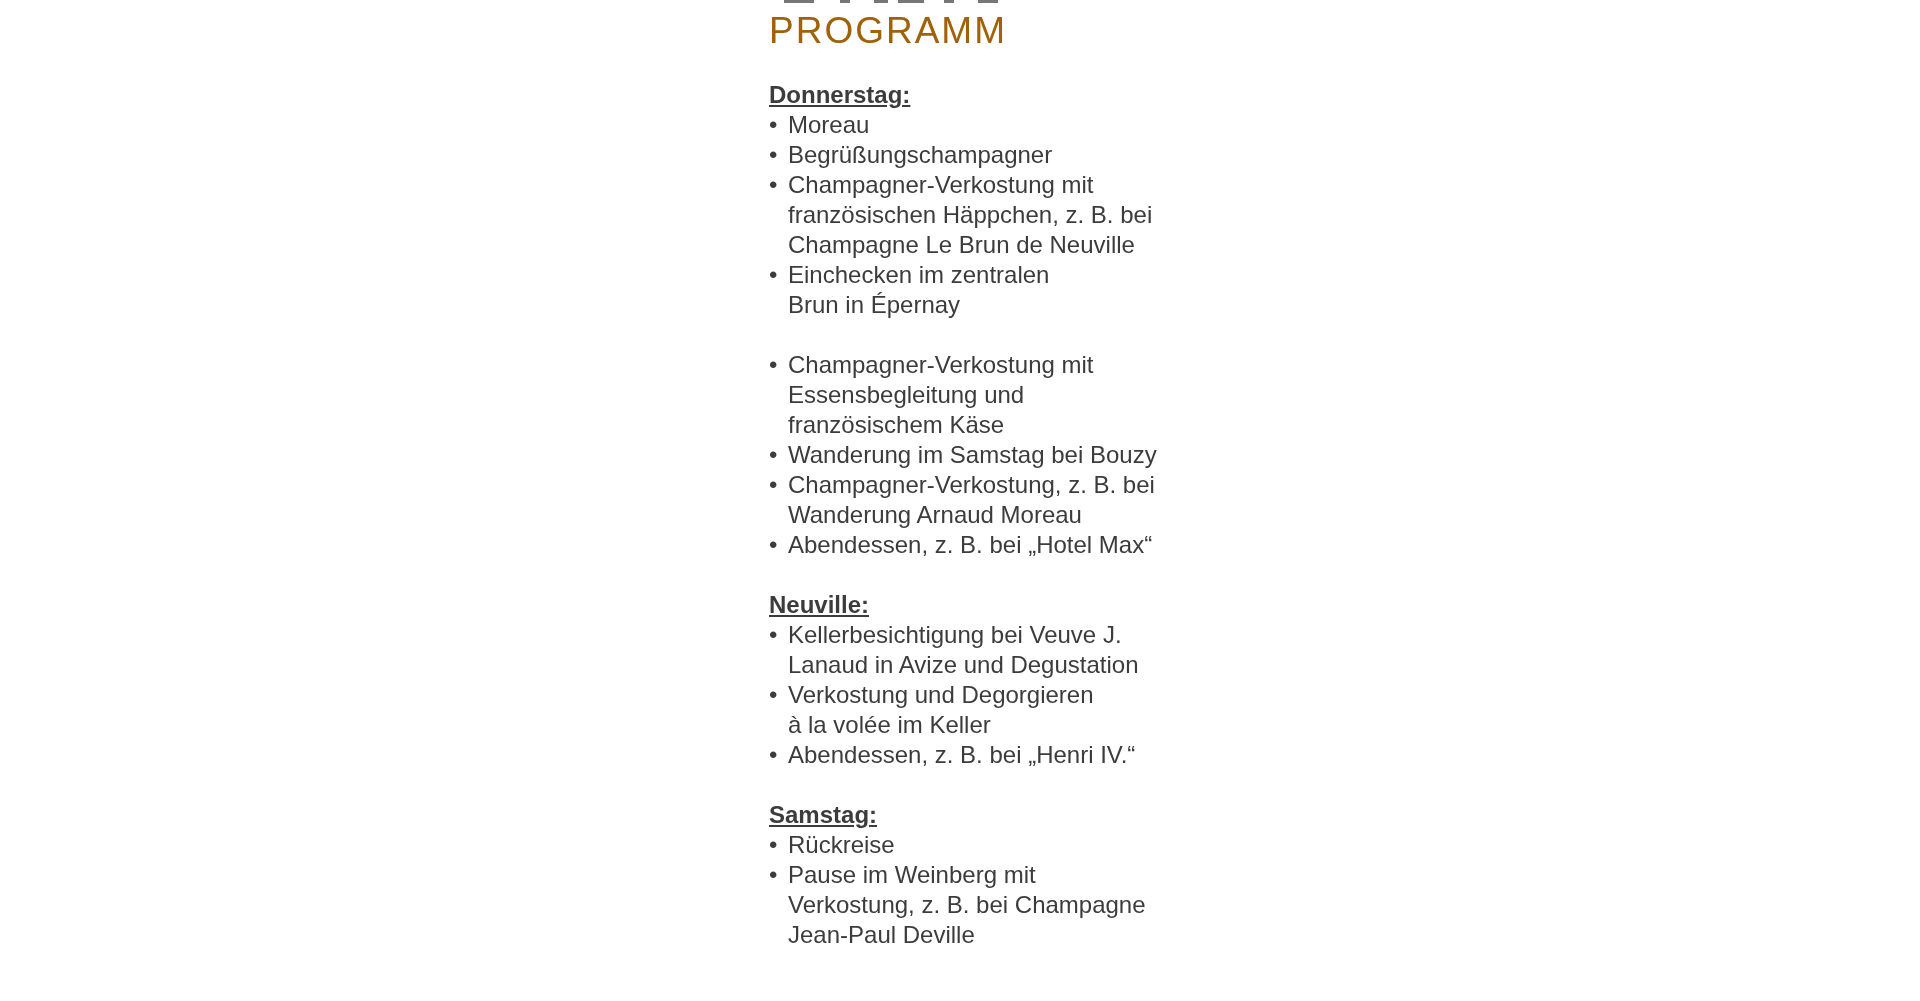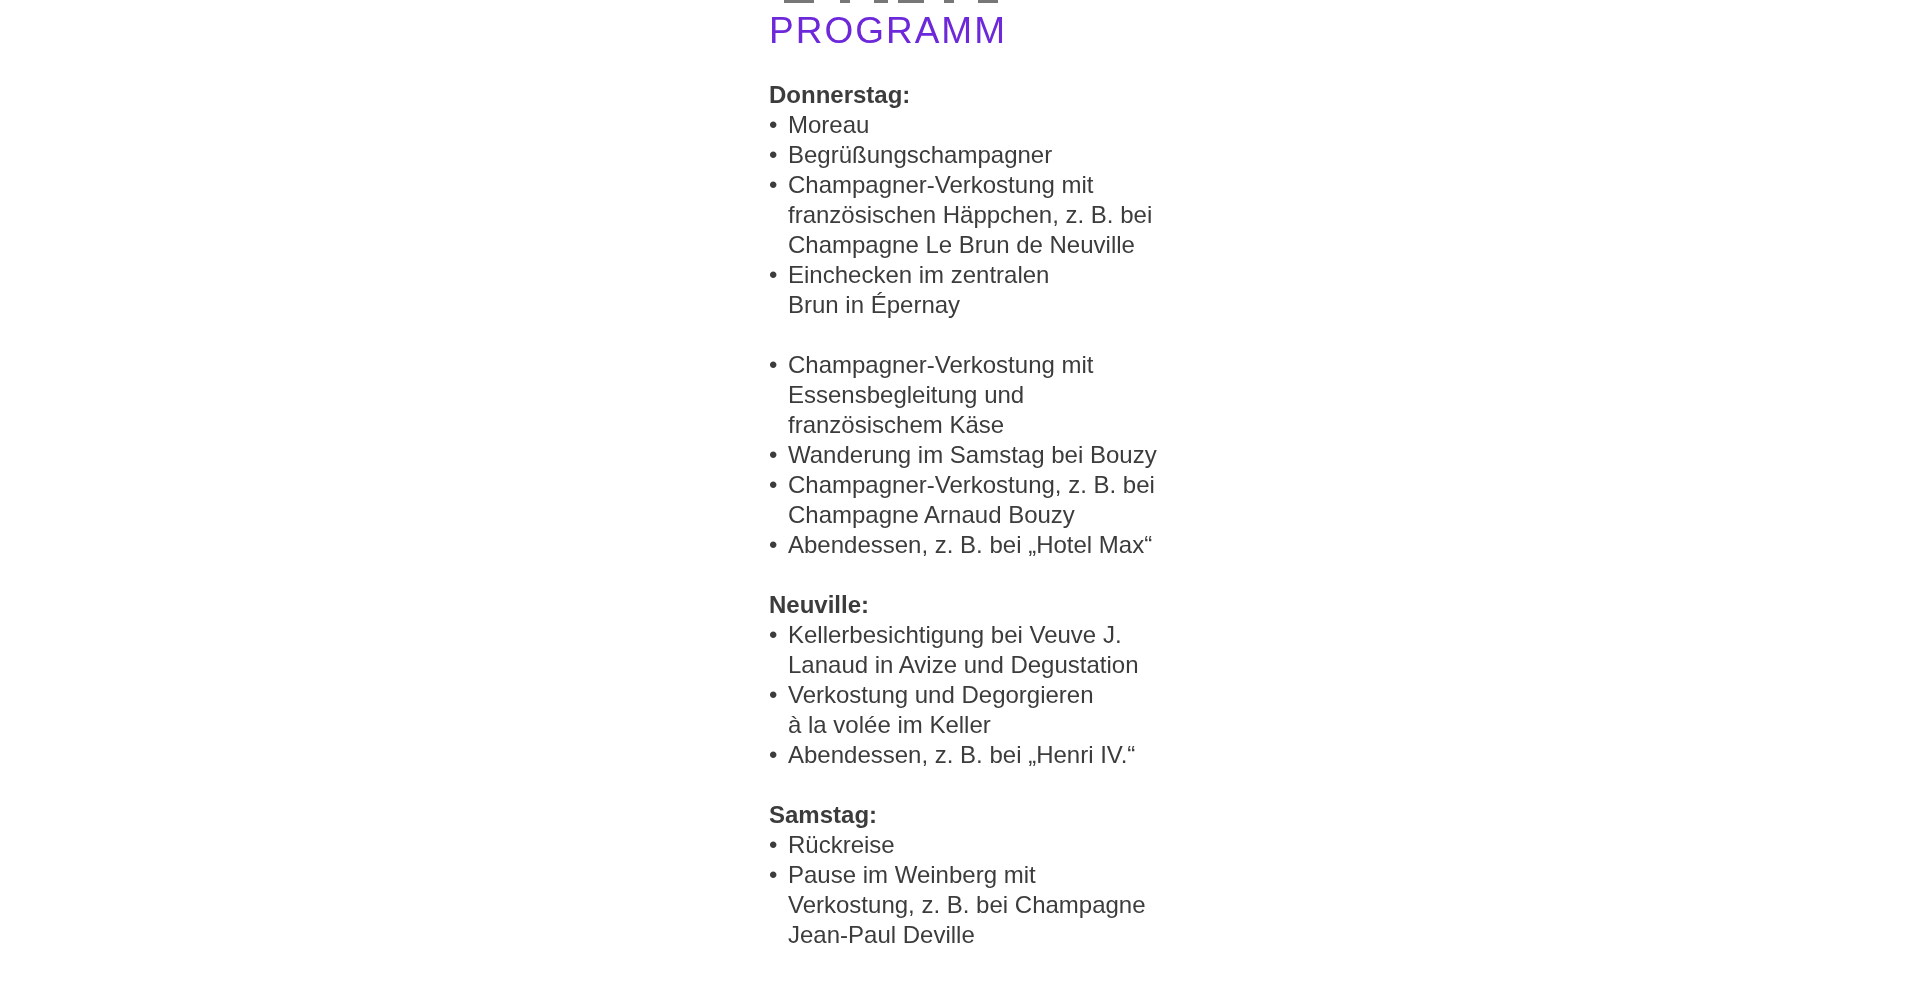--- a/index.html
+++ b/index.html
@@ -43,35 +43,36 @@
     left: 769px;
     top: 12px;
     width: 520px;
     color: #3c3c3c;
   }
   .title {
     font-size: 37px;
     line-height: 37px;
     font-weight: 400;
     letter-spacing: 2px;
-    color: #6d28d9;
+    color: #a16207;
     white-space: nowrap;
   }
   .body {
     margin-top: 31px;
     font-size: 24px;
     line-height: 30px;
   }
   .day + .day {
     margin-top: 30px;
   }
   .day-label {
     font-weight: 700;
     font-size: 24px;
     line-height: 30px;
+    text-decoration: underline;
   }
   .item {
     display: flex;
     align-items: flex-start;
   }
   .bullet {
     flex: 0 0 19px;
     width: 19px;
     font-size: 24px;
     line-height: 30px;
@@ -132,21 +133,21 @@
 Essensbegleitung und
 französischem Käse</span>
         </div>
         <div class="item">
           <span class="bullet">•</span>
           <span class="item-text">Wanderung im Samstag bei Bouzy</span>
         </div>
         <div class="item">
           <span class="bullet">•</span>
           <span class="item-text">Champagner-Verkostung, z. B. bei
-Champagne Arnaud Bouzy</span>
+Wanderung Arnaud Moreau</span>
         </div>
         <div class="item">
           <span class="bullet">•</span>
           <span class="item-text">Abendessen, z. B. bei „Hotel Max“</span>
         </div>
       </div>
 
       <div class="day">
         <div class="day-label">Neuville:</div>
         <div class="item">

